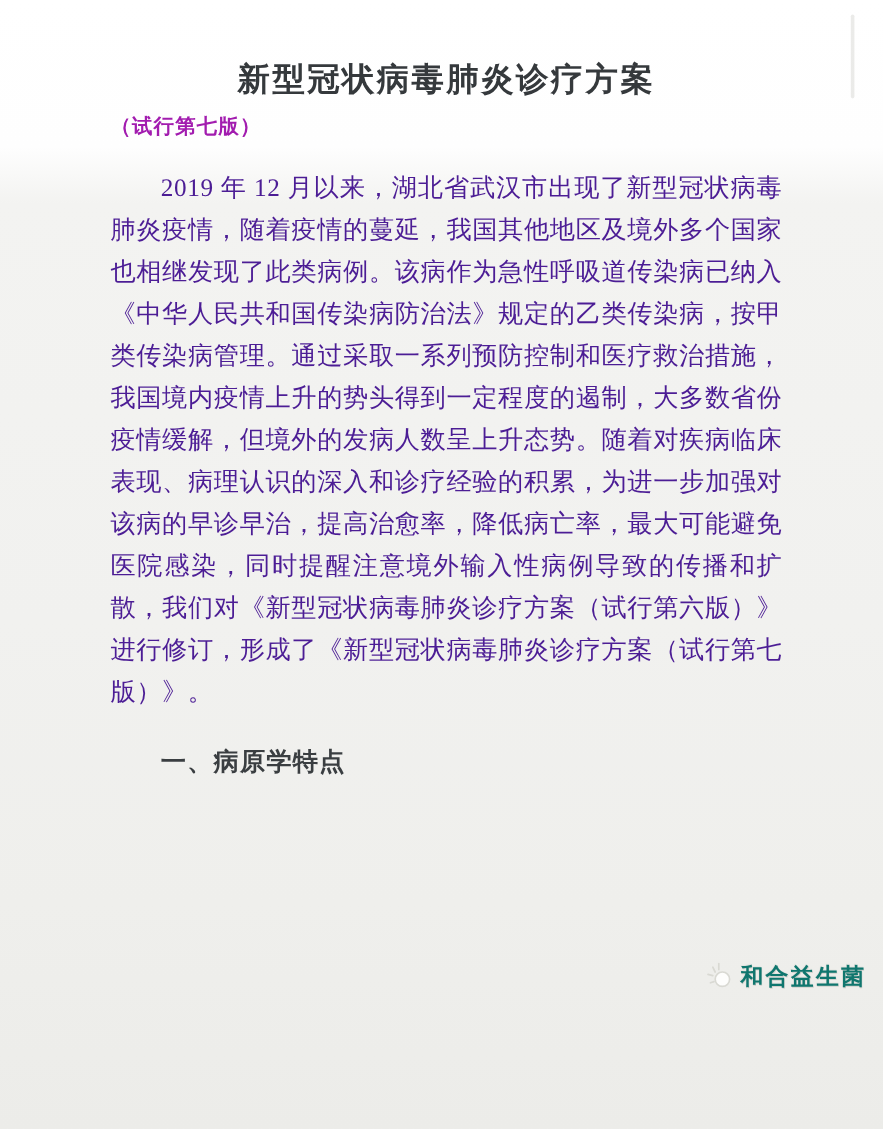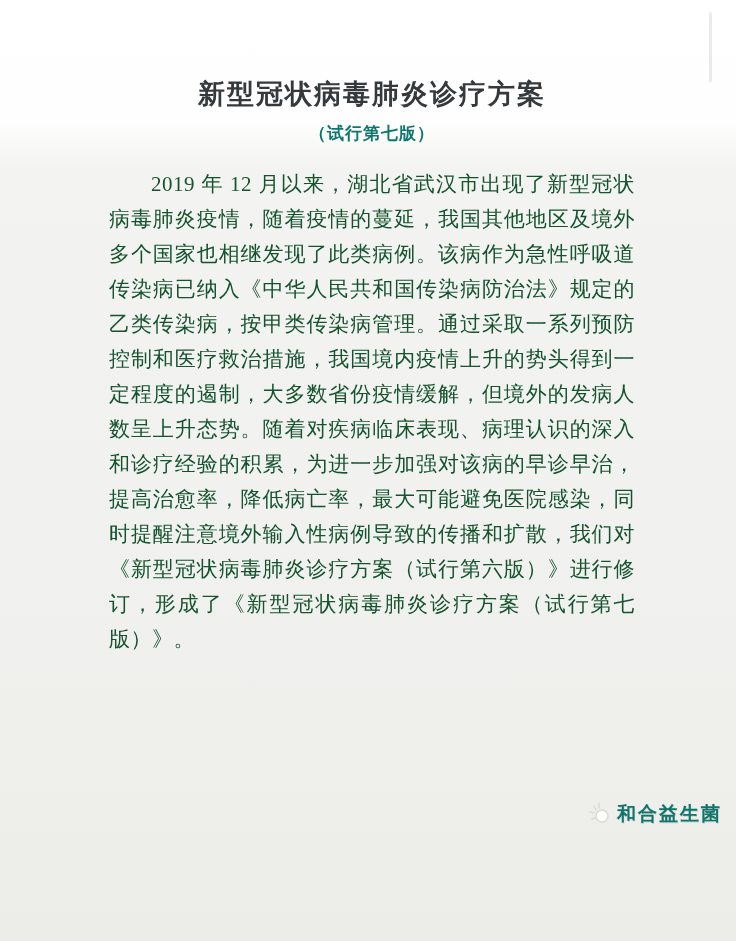--- a/index.html
+++ b/index.html
@@ -18,46 +18,45 @@
       #f1f1ef 55%,
       #efefec 80%,
       #ecece9 100%);
     position: relative;
   }
   .page {
     position: relative;
     width: 736px;
     height: 849px;
     box-sizing: border-box;
-    padding: 76px 84px 0 92px;
+    padding: 48px 84px 0 92px;
   }
   .doc-title {
     text-align: center;
     font-size: 27px;
     font-weight: bold;
     letter-spacing: 2px;
     color: #35393c;
     margin: 0 0 10px 0;
   }
   .doc-subtitle {
-    text-align: center;
     font-size: 17px;
     font-weight: bold;
     letter-spacing: 1px;
-    color: #0f766e;
+    color: #a21caf;
     margin: 0 0 22px 0;
   }
   .body-text {
     font-size: 21px;
     line-height: 35px;
     letter-spacing: 0.5px;
-    color: #14532d;
+    color: #4c1d95;
     text-align: justify;
     text-indent: 2em;
-    margin: 17px;
+    margin: 0;
   }
   .section-heading {
     font-size: 21px;
     line-height: 35px;
     font-weight: bold;
     color: #3a3e41;
     text-indent: 2em;
     margin: 24px 0 12px 0;
     letter-spacing: 1px;
   }
@@ -99,20 +98,21 @@
 <div class="page">
 
   <div class="scan-edge-artifact"></div>
 
   <h1 class="doc-title">新型冠状病毒肺炎诊疗方案</h1>
 
   <div class="doc-subtitle">（试行第七版）</div>
 
   <p class="body-text">2019 年 12 月以来，湖北省武汉市出现了新型冠状病毒肺炎疫情，随着疫情的蔓延，我国其他地区及境外多个国家也相继发现了此类病例。该病作为急性呼吸道传染病已纳入《中华人民共和国传染病防治法》规定的乙类传染病，按甲类传染病管理。通过采取一系列预防控制和医疗救治措施，我国境内疫情上升的势头得到一定程度的遏制，大多数省份疫情缓解，但境外的发病人数呈上升态势。随着对疾病临床表现、病理认识的深入和诊疗经验的积累，为进一步加强对该病的早诊早治，提高治愈率，降低病亡率，最大可能避免医院感染，同时提醒注意境外输入性病例导致的传播和扩散，我们对《新型冠状病毒肺炎诊疗方案（试行第六版）》进行修订，形成了《新型冠状病毒肺炎诊疗方案（试行第七版）》。</p>
 
+  <div class="section-heading">一、病原学特点</div>
 
 
   <div class="watermark">
     <span class="watermark-logo">
       <svg viewBox="0 0 26 26" width="26" height="26">
         <g fill="none" stroke="#d9d9d3" stroke-width="1.4" stroke-linecap="round">
           <circle cx="15" cy="15" r="6" fill="#fdfdfc"></circle>
           <path d="M7 5 L9 9"></path>
           <path d="M3 11 L7 12"></path>
           <path d="M12 2 L12 7"></path>

